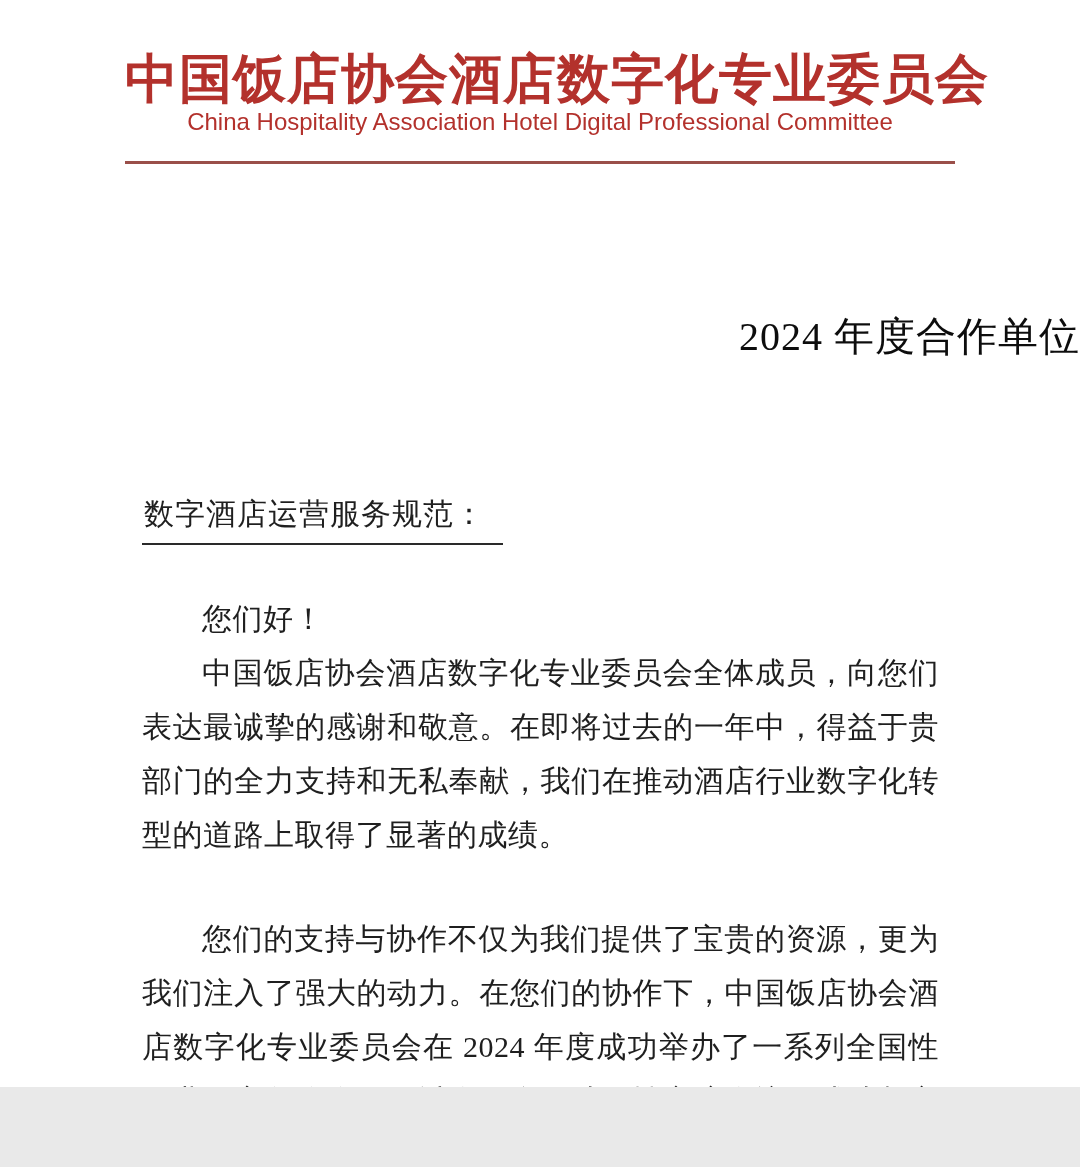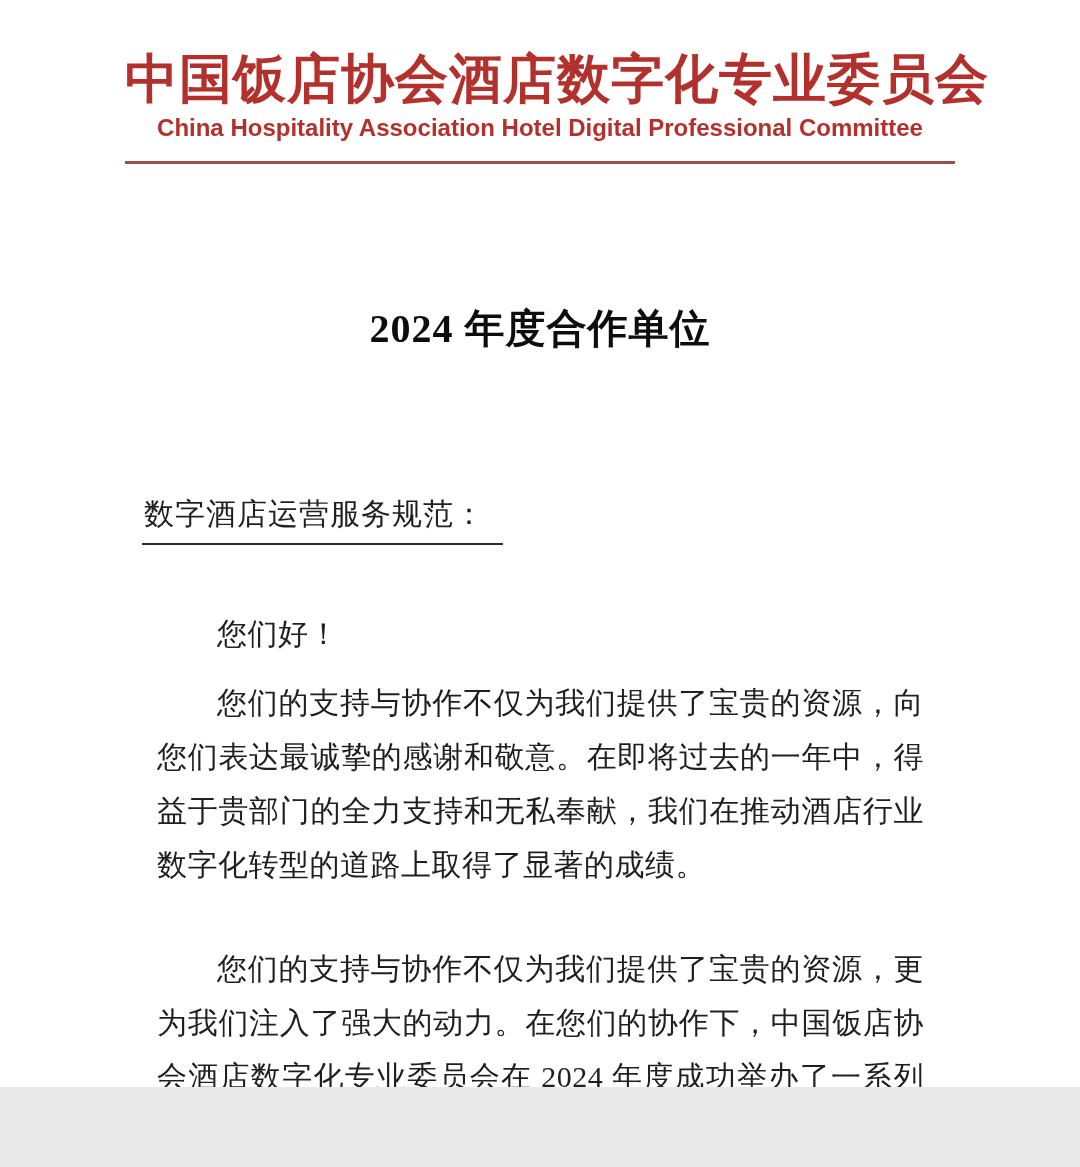--- a/index.html
+++ b/index.html
@@ -23,45 +23,44 @@
   }
   .org-zh {
     font-size: 53px;
     font-weight: 700;
     letter-spacing: 1px;
     white-space: nowrap;
     color: #b3312c;
     line-height: 1.1;
   }
   .org-en {
-    margin-top: 6px;
     font-family: "Liberation Sans", "DejaVu Sans", sans-serif;
     font-size: 24px;
-    font-weight: 700;
+    font-weight: 400;
     white-space: nowrap;
     color: #b3312c;
   }
   .head-rule {
     position: absolute;
     top: 161px;
     left: 125px;
     width: 830px;
     height: 0;
     border-top: 3px solid #9a4f49;
   }
 
   
   .title-block {
     position: absolute;
-    top: 296px;
+    top: 304px;
     left: 0;
     width: 1080px;
-    text-align: center;
+    text-align: right;
     color: #0d0d0d;
-    font-weight: 700;
+    font-weight: 400;
     font-size: 40px;
     line-height: 66px;
     letter-spacing: 1px;
   }
 
   
   .salutation {
     position: absolute;
     top: 494px;
     left: 142px;
@@ -81,21 +80,21 @@
     top: 592px;
     left: 142px;
     width: 797px;
     font-size: 30px;
     line-height: 54px;
     color: #1f1f1f;
     text-align: justify;
     letter-spacing: 0.5px;
   }
   .letter-body p {
-    margin: 15px;
+    margin: 0;
     text-indent: 2em;
   }
   .letter-body p.para-gap {
     margin-top: 50px;
   }
 </style>
 </head>
 <body>
 
 <div class="page">
@@ -110,17 +109,17 @@
   <div class="title-block">
     <div>2024 年度合作单位</div>
   </div>
 
   <div class="salutation">
     <span class="underlined">数字酒店运营服务规范：</span>
   </div>
 
   <div class="letter-body">
     <p>您们好！</p>
-    <p>您们的支持与协作不仅为我们提供了宝贵的资源，向您们表达最诚挚的感谢和敬意。在即将过去的一年中，得益于贵部门的全力支持和无私奉献，我们在推动酒店行业数字化转型的道路上取得了显著的成绩。</p>
+    <p>中国饭店协会酒店数字化专业委员会全体成员，向您们表达最诚挚的感谢和敬意。在即将过去的一年中，得益于贵部门的全力支持和无私奉献，我们在推动酒店行业数字化转型的道路上取得了显著的成绩。</p>
     <p class="para-gap">您们的支持与协作不仅为我们提供了宝贵的资源，更为我们注入了强大的动力。在您们的协作下，中国饭店协会酒店数字化专业委员会在 2024 年度成功举办了一系列全国性行业数字化峰会、研讨会及多场地区性交流会议；成功制定了团标 T/CHA039-2024《数字酒店运营服务规范》；顺利发布了《坐看云起时——</p>
   </div>
 
 </div>
 
 </body></html>

